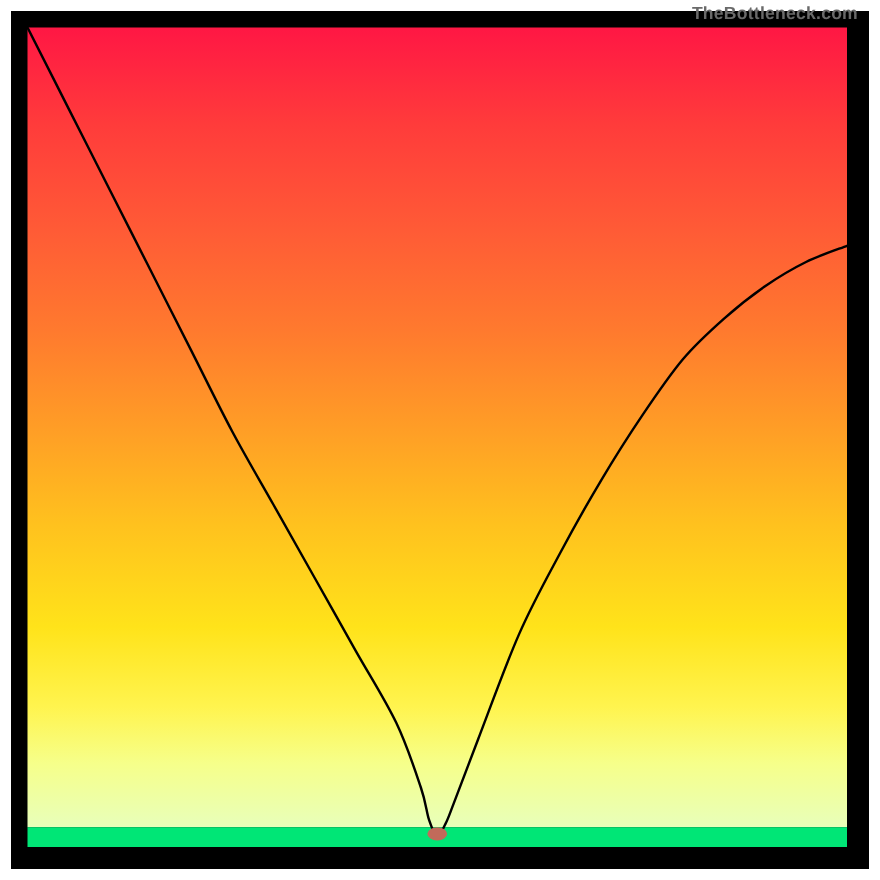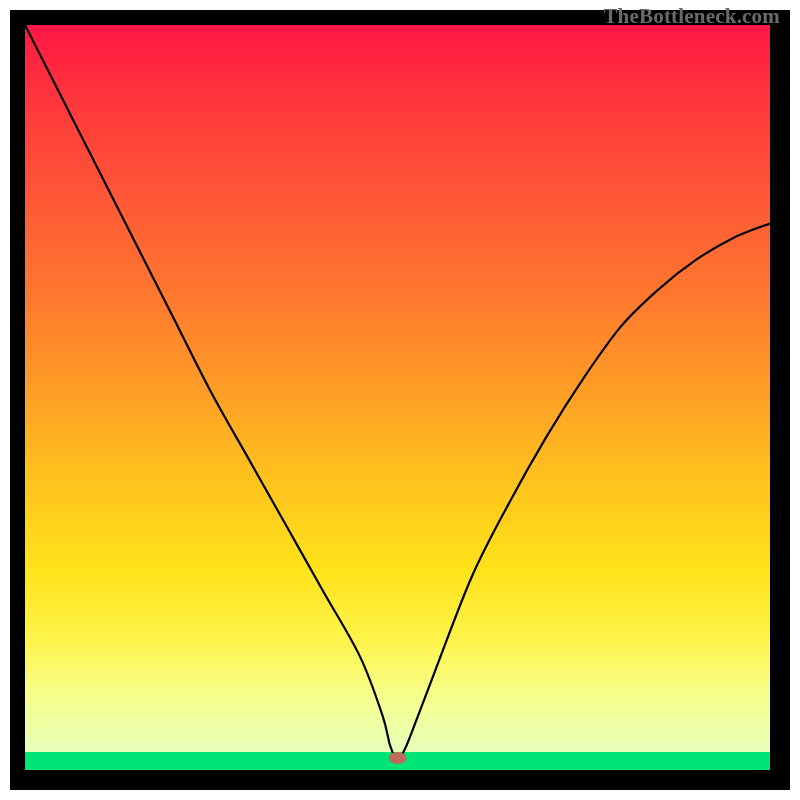--- a/index.html
+++ b/index.html
@@ -12,22 +12,22 @@
     height: 800px;
     position: relative;
   }
   svg {
     display: block;
   }
   .watermark {
     position: absolute;
     top: 4px;
     right: 20px;
-    font-family: Liberation Serif, serif;
-    font-size: 21px;
+    font-family: Liberation Sans, sans-serif;
+    font-size: 16px;
     font-weight: bold;
     color: #6a6a6a;
     letter-spacing: 0.2px;
   }
 </style>
 </head>
 <body>
 
 <div class="chart-container">
   <div class="watermark">TheBottleneck.com</div>

